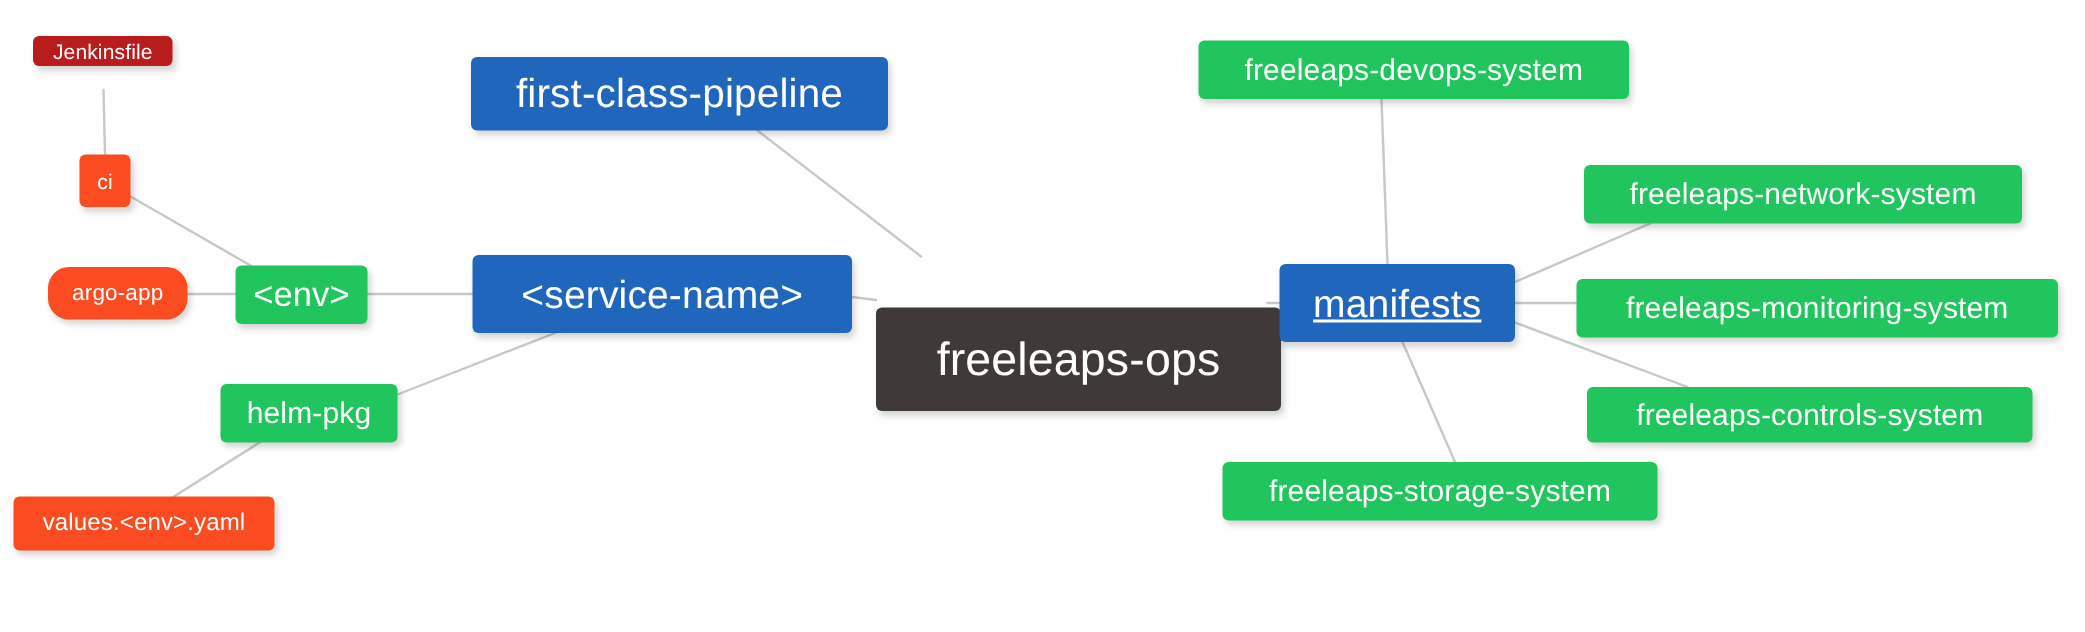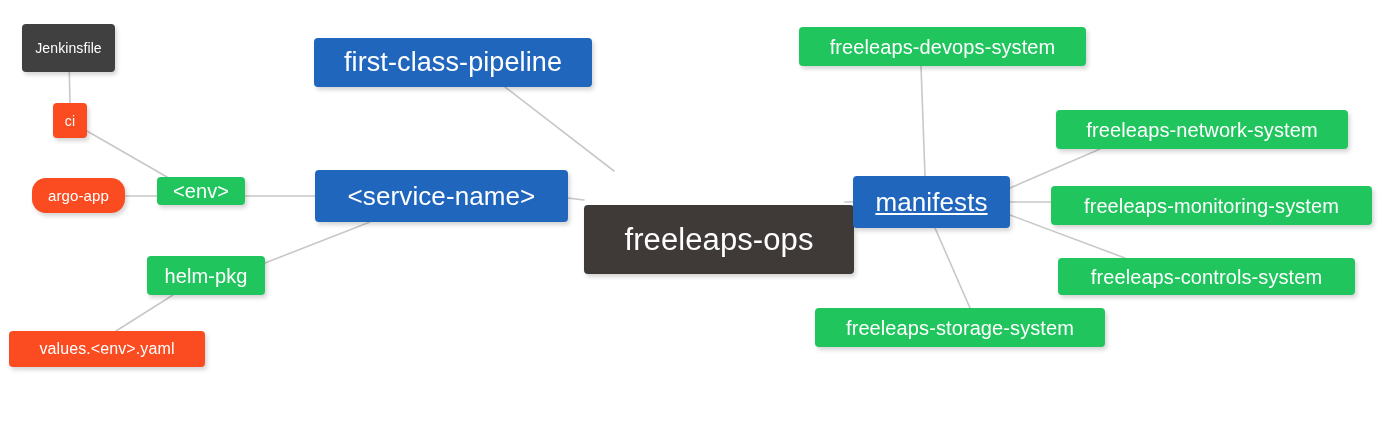--- a/index.html
+++ b/index.html
@@ -59,36 +59,36 @@
       <line x1="505" y1="87" x2="614" y2="171" stroke="#c8c8c8" stroke-width="1.6" stroke-linecap="round"></line>
       <line x1="568" y1="198" x2="584" y2="200" stroke="#c8c8c8" stroke-width="1.6" stroke-linecap="round"></line>
       <line x1="845" y1="202" x2="853" y2="202" stroke="#c8c8c8" stroke-width="1.6" stroke-linecap="round"></line>
       <line x1="925" y1="176" x2="921" y2="66" stroke="#c8c8c8" stroke-width="1.6" stroke-linecap="round"></line>
       <line x1="1010" y1="188" x2="1100" y2="149" stroke="#c8c8c8" stroke-width="1.6" stroke-linecap="round"></line>
       <line x1="1010" y1="202" x2="1051" y2="202" stroke="#c8c8c8" stroke-width="1.6" stroke-linecap="round"></line>
       <line x1="1010" y1="215" x2="1125" y2="258" stroke="#c8c8c8" stroke-width="1.6" stroke-linecap="round"></line>
       <line x1="935" y1="228" x2="970" y2="308" stroke="#c8c8c8" stroke-width="1.6" stroke-linecap="round"></line>
     </svg>
   <div id="node-layer">
-      <div class="node" style="left: 22px; top: 24px; width: 93px; height: 48px; background: #404040; font-size: 14px;">
+      <div class="node" style="left: 22px; top: 24px; width: 93px; height: 20px; background: #b91c1c; font-size: 14px;">
         <span class="node-label">Jenkinsfile</span>
       </div>
       <div class="node" style="left: 53px; top: 103px; width: 34px; height: 35px; background: rgb(251, 75, 33); font-size: 14px;">
         <span class="node-label">ci</span>
       </div>
       <div class="node" style="left: 32px; top: 178px; width: 93px; height: 35px; background: rgb(251, 75, 33); font-size: 15px; border-radius: 14px;">
         <span class="node-label">argo-app</span>
       </div>
-      <div class="node" style="left: 157px; top: 177px; width: 88px; height: 28px; background: rgb(32, 197, 94); font-size: 20px;">
+      <div class="node" style="left: 157px; top: 177px; width: 88px; height: 39px; background: rgb(32, 197, 94); font-size: 23px;">
         <span class="node-label">&lt;env&gt;</span>
       </div>
       <div class="node" style="left: 147px; top: 256px; width: 118px; height: 39px; background: rgb(32, 197, 94); font-size: 20px;">
         <span class="node-label">helm-pkg</span>
       </div>
-      <div class="node" style="left: 9px; top: 331px; width: 196px; height: 36px; background: rgb(251, 75, 33); font-size: 16px; text-align: right;">
+      <div class="node" style="left: 9px; top: 331px; width: 174px; height: 36px; background: rgb(251, 75, 33); font-size: 16px; text-align: right;">
         <span class="node-label">values.&lt;env&gt;.yaml</span>
       </div>
       <div class="node" style="left: 314px; top: 38px; width: 278px; height: 49px; background: rgb(32, 102, 189); font-size: 27px;">
         <span class="node-label">first-class-pipeline</span>
       </div>
       <div class="node" style="left: 315px; top: 170px; width: 253px; height: 52px; background: rgb(32, 102, 189); font-size: 26px;">
         <span class="node-label">&lt;service-name&gt;</span>
       </div>
       <div class="node" style="left: 584px; top: 188px; width: 270px; height: 69px; background: rgb(63, 58, 56); font-size: 31px; margin-top: 17px;">
         <span class="node-label">freeleaps-ops</span>

